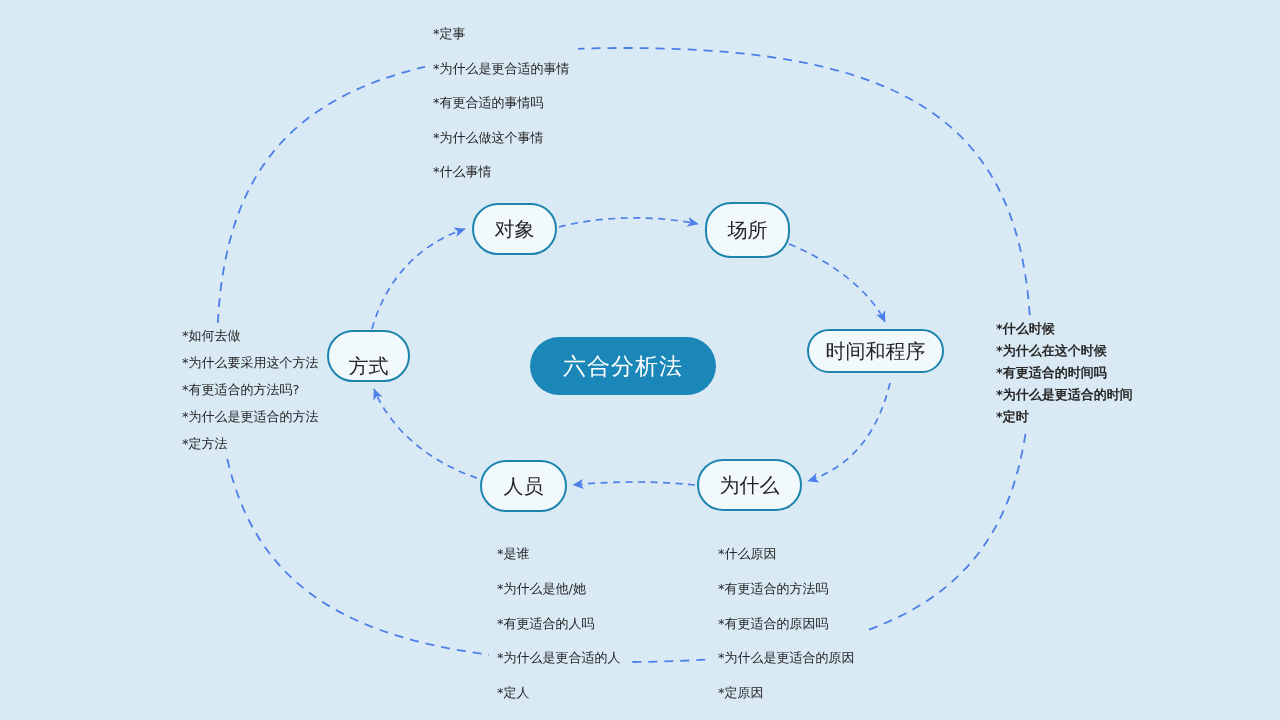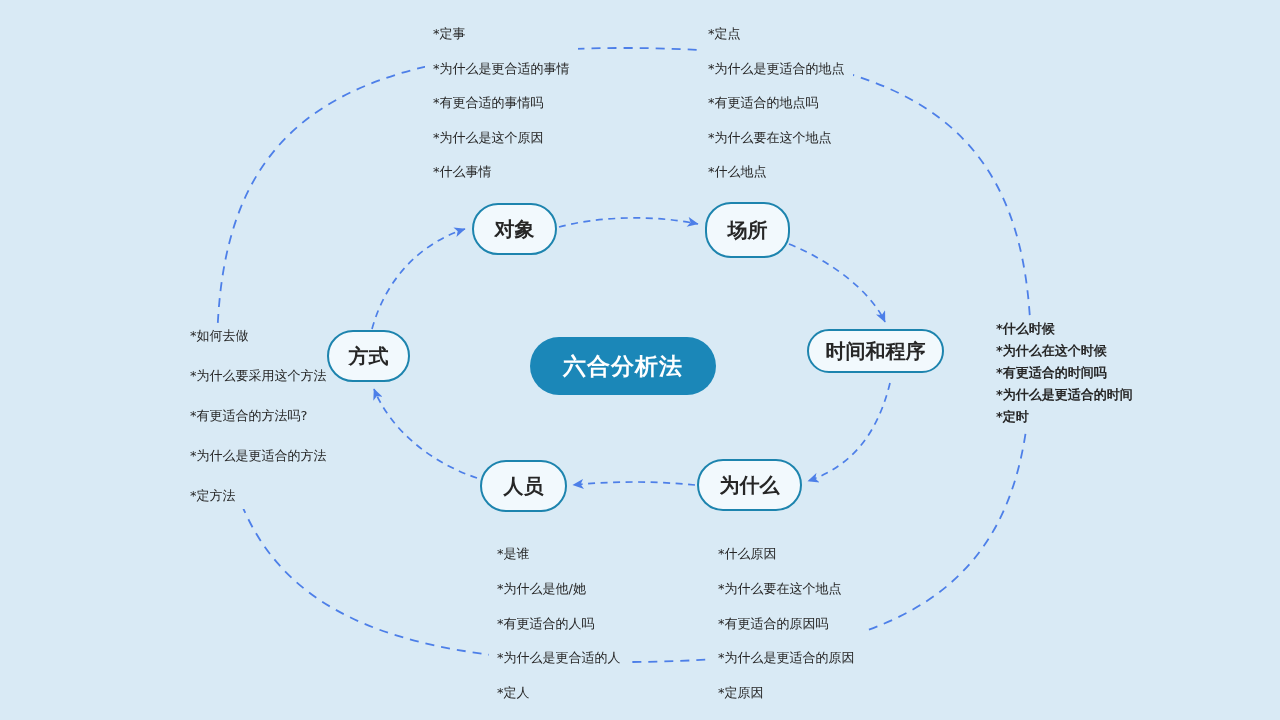--- a/index.html
+++ b/index.html
@@ -46,44 +46,43 @@
     background: var(--background);
     font-size: 13px;
     line-height: 14px;
     padding: 6px 8px;
     z-index: 2;
   }
   .notes div { white-space: nowrap; }
   .tl { left: 425px; top: 21px;  gap: 20.5px; }
   .tr { left: 700px; top: 21px;  gap: 20.5px; }
   .r  { left: 988px; top: 316px; gap: 8px; font-weight: bold;   }
-  .l  { left: 174px; top: 323px; gap: 26px; margin-left: 8px; }
+  .l  { left: 174px; top: 323px; gap: 13px; }
   .bc { left: 489px; top: 541px; gap: 20.8px; }
   .br { left: 710px; top: 541px; gap: 20.8px; }
   .node {
     position: absolute;
     box-sizing: border-box;
     display: flex;
     align-items: center;
     justify-content: center;
     border: 2.5px solid var(--node-border);
     border-radius: 26px;
     background: var(--node-fill);
     font-size: 20px;
     color: var(--text);
     z-index: 3;
     white-space: nowrap;
-    font-weight: bold;
   }
   .n-duixiang  { left: 472px; top: 203px; width: 85px;  height: 52px; }
   .n-changsuo  { left: 705px; top: 202px; width: 85px;  height: 56px; }
   .n-shijian   { left: 807px; top: 329px; width: 137px; height: 44px; }
   .n-weishenme { left: 697px; top: 459px; width: 105px; height: 52px; }
   .n-renyuan   { left: 480px; top: 460px; width: 87px;  height: 52px; }
-  .n-fangshi   { left: 327px; top: 330px; width: 83px;  height: 52px; }
+  .n-fangshi   { left: 327px; top: 330px; width: 83px;  height: 52px; align-items: flex-end; }
   .n-center {
     left: 530px; top: 337px; width: 186px; height: 58px;
     border: none;
     border-radius: 29px;
     background: var(--center-fill);
     color: var(--center-text);
     font-size: 23px;
     letter-spacing: 1px;
   }
 </style>
@@ -106,43 +105,36 @@
     <path class="conn" d="M 890 383 C 878 432 853 466 808 481" marker-end="url(#arrowhead)"></path>
     <path class="conn" d="M 695 485 C 655 481 613 481 573 485" marker-end="url(#arrowhead)"></path>
     <path class="conn" d="M 477 478 C 432 463 391 431 374 389" marker-end="url(#arrowhead)"></path>
     <path class="conn" d="M 372 329 C 386 278 421 243 465 229" marker-end="url(#arrowhead)"></path>
   </svg>
 
   <div class="notes tl">
     <div>*定事</div>
     <div>*为什么是更合适的事情</div>
     <div>*有更合适的事情吗</div>
-    <div>*为什么是这个原因</div>
+    <div>*为什么做这个事情</div>
     <div>*什么事情</div>
   </div>
 
-  <div class="notes tr">
-    <div>*定点</div>
-    <div>*为什么是更适合的地点</div>
-    <div>*有更适合的地点吗</div>
-    <div>*为什么要在这个地点</div>
-    <div>*什么地点</div>
-  </div>
 
   <div class="notes r">
     <div>*什么时候</div>
     <div>*为什么在这个时候</div>
     <div>*有更适合的时间吗</div>
     <div>*为什么是更适合的时间</div>
     <div>*定时</div>
   </div>
 
   <div class="notes br">
     <div>*什么原因</div>
-    <div>*为什么要在这个地点</div>
+    <div>*有更适合的方法吗</div>
     <div>*有更适合的原因吗</div>
     <div>*为什么是更适合的原因</div>
     <div>*定原因</div>
   </div>
 
   <div class="notes bc">
     <div>*是谁</div>
     <div>*为什么是他/她</div>
     <div>*有更适合的人吗</div>
     <div>*为什么是更合适的人</div>

